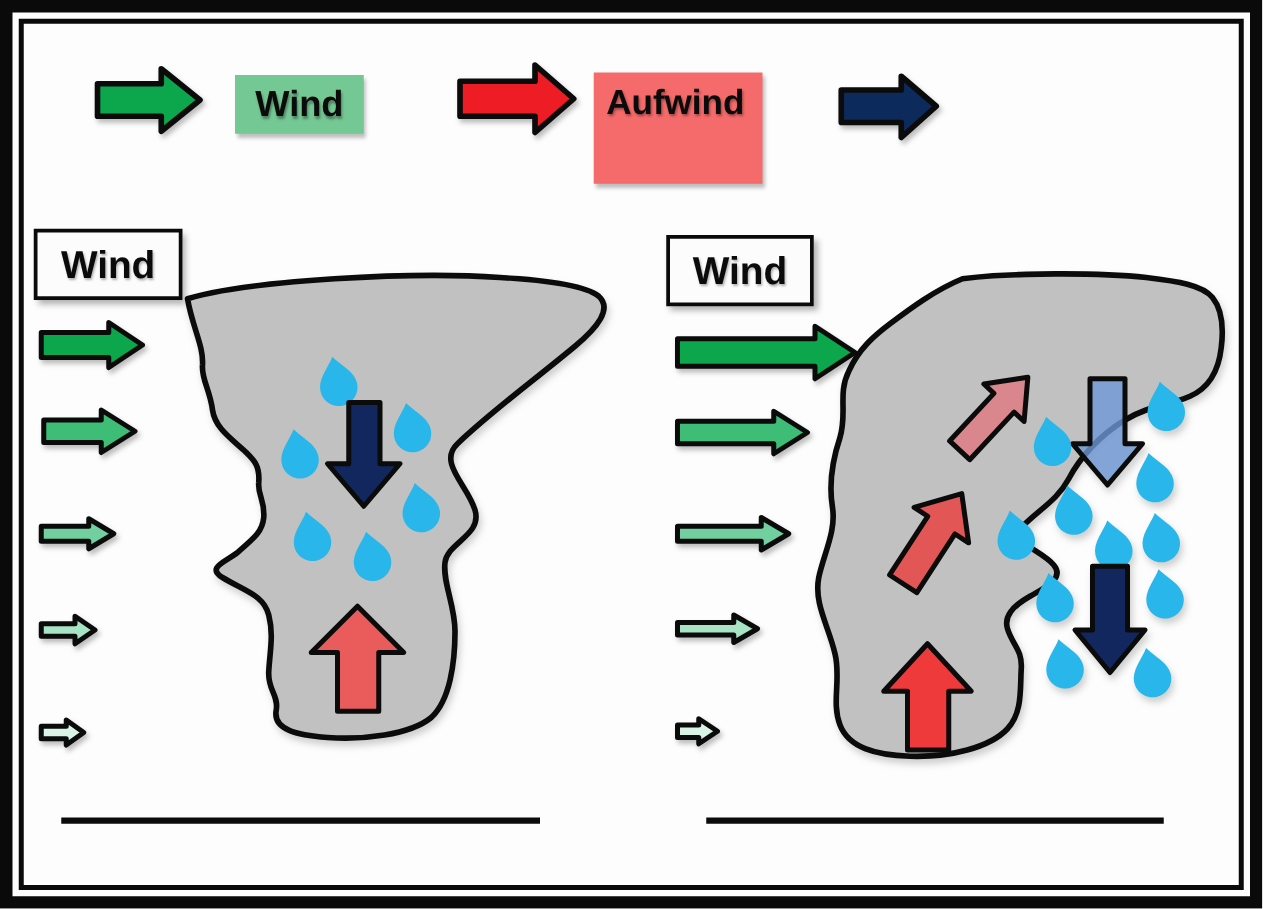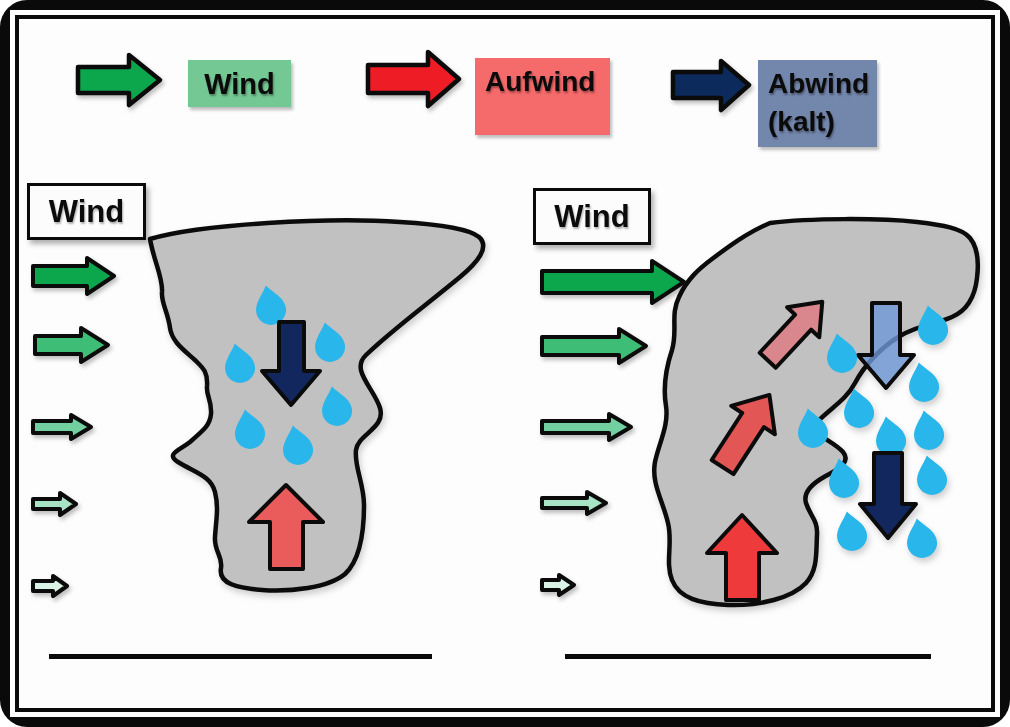--- a/index.html
+++ b/index.html
@@ -1,19 +1,18 @@
 <!DOCTYPE html>
 <html><head>
 <meta charset="utf-8">
 <style>
   html,body{margin:0;padding:0;background:#ffffff;}
   .page{
     position:relative;width:1010px;height:727px;background:#fdfdfd;overflow:hidden;
     font-family:"Liberation Sans",sans-serif;
-    border-radius:27px;
   }
   .frame-outer{position:absolute;inset:0;border:10px solid #0a0a0a;z-index:6;pointer-events:none;}
   .frame-inner{position:absolute;inset:15px;border:4px solid #0a0a0a;z-index:6;pointer-events:none;}
   .art{position:absolute;left:0;top:0;z-index:1;}
   .labelbox{position:absolute;z-index:3;font-weight:bold;color:#0b0b0b;box-sizing:border-box;}
   .legend-label{
     box-shadow:2px 3px 3px rgba(0,0,0,0.25);
     text-shadow:1px 2px 2px rgba(0,0,0,0.35);
     font-size:28px;line-height:38px;
   }
@@ -126,28 +125,24 @@
     </g>
 
     <rect x="49" y="654" width="383" height="5" fill="#0b0b0b"></rect>
     <rect x="565" y="654" width="366" height="5" fill="#0b0b0b"></rect>
   </svg>
 
   <div class="labelbox legend-label single" style="left: 188px; top: 60px; width: 103px; height: 47px; background: rgb(116, 200, 148);">
     <span class="l1">Wind</span>
   </div>
 
-  <div class="labelbox legend-label multi" style="left: 475px; top: 58px; width: 135px; height: 77px; background: rgb(245, 106, 106);">
+  <div class="labelbox legend-label multi" style="left: 475px; top: 58px; width: 135px; height: 89px; background: rgb(245, 106, 106);">
     <div class="l1">Aufwind</div>
   </div>
 
-  <div class="labelbox legend-label multi" style="left: 758px; top: 60px; width: 119px; height: 87px; background: rgb(115, 134, 172);">
-    <div class="l1">Abwind</div>
-    <div class="l2">(kalt)</div>
-  </div>
 
   <div class="labelbox windbox" style="left:27px;top:183px;width:119px;height:57px;">
     <span>Wind</span>
   </div>
   <div class="labelbox windbox" style="left:533px;top:188px;width:118px;height:57px;">
     <span>Wind</span>
   </div>
 
   <div class="frame-outer"></div>
   <div class="frame-inner"></div>

